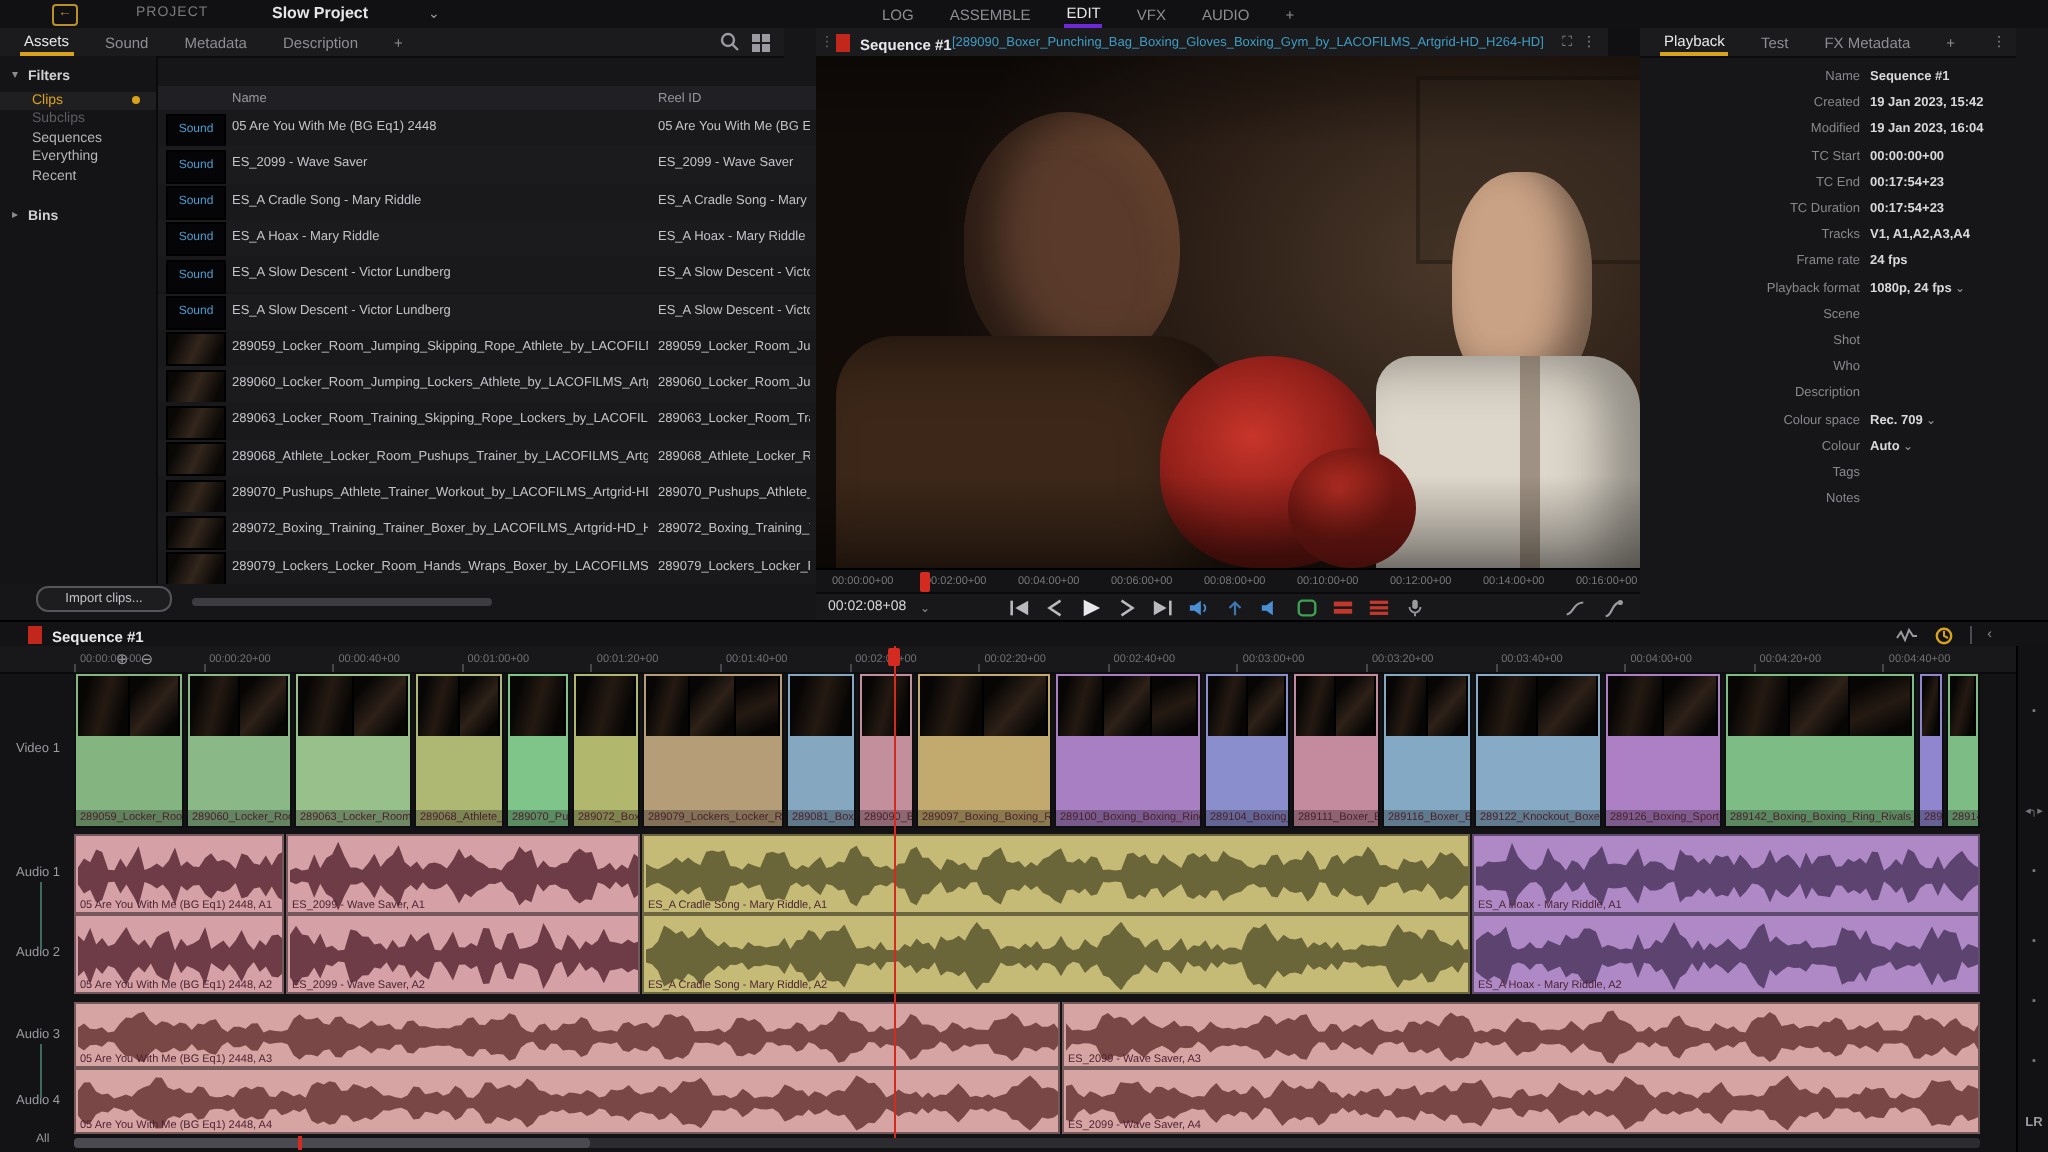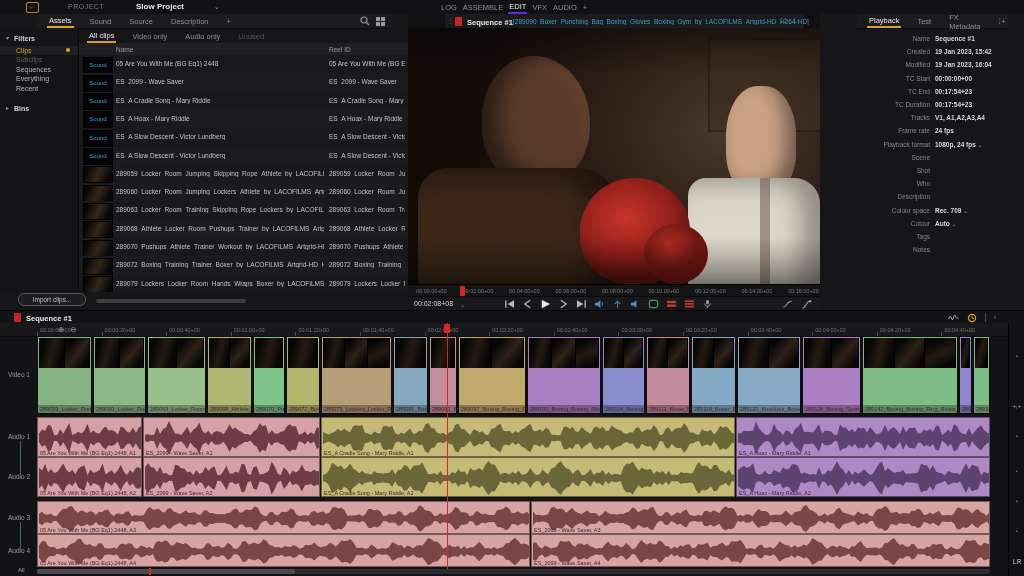--- a/index.html
+++ b/index.html
@@ -6,26 +6,26 @@
   body{width:1024px;height:576px;position:relative;overflow:hidden;
        font-family:"Liberation Sans","DejaVu Sans",sans-serif;color:#c9c9cd;
        -webkit-font-smoothing:antialiased;}
   .abs{position:absolute;}
   
   #topbar{left:0;top:0;width:1024px;height:14px;background:#111113;border-bottom:1px solid #000;}
   #exit-icon{left:26px;top:2px;width:11px;height:9px;border:1px solid #b98f2a;border-radius:2px;color:#b98f2a;font-size:7px;line-height:8px;text-align:center;}
   #project-label{left:68px;top:3px;font-size:7px;color:#7a7a80;letter-spacing:.5px;}
   #project-name{left:136px;top:2px;font-size:8px;color:#e6e6ea;font-weight:bold;}
   #project-caret{left:214px;top:3px;font-size:7px;color:#9a9aa0;}
-  #mode-tabs{left:440px;top:0;height:14px;display:flex;gap:4px;align-items:center;}
+  #mode-tabs{left:440px;top:0;height:14px;display:flex;gap:16px;align-items:center;}
   .mode-tab{font-size:7.5px;color:#8d8d93;padding:2px 1px 1px;cursor:default;}
   .mode-tab.active{color:#e8e8ec;border-bottom:2px solid #6d28d9;}
   
   .panel{background:#161618;}
-  .phead{position:absolute;left:0;top:0;right:16px;height:14px;background:#1b1b1e;border-bottom:1px solid #0a0a0c;margin-left:37px;}
+  .phead{position:absolute;left:0;top:0;right:16px;height:14px;background:#1b1b1e;border-bottom:1px solid #0a0a0c;}
   .ptabs{position:absolute;left:10px;top:0;height:14px;display:flex;gap:14px;align-items:center;}
   .ptab{font-size:7.5px;color:#8d8d93;padding:2px 2px 1px;}
   .ptab.active{color:#e8e8ec;border-bottom:2px solid #d9a21b;}
   .ptab.dim{color:#55555a;}
   
   #left-panel{left:0;top:14px;width:408px;height:296px;border-right:1px solid #000;}
   #sidebar{left:0;top:14px;width:78px;bottom:0;background:#141416;border-right:1px solid #0a0a0c;}
   .side-row{position:absolute;left:0;width:78px;height:9.5px;font-size:7px;line-height:9.5px;color:#b4b4b9;}
   .side-row .lbl{position:absolute;left:16px;}
   .side-row .chev{position:absolute;left:6px;color:#8a8a90;font-size:6px;}
@@ -121,21 +121,21 @@
       <div class="mode-tab">AUDIO</div>
       <div class="mode-tab">+</div>
     </div>
 </div>
 
 <div id="left-panel" class="abs panel">
   <div class="phead">
     <div class="ptabs" id="left-tabs">
         <div class="ptab active">Assets</div>
         <div class="ptab">Sound</div>
-        <div class="ptab">Source</div>
+        <div class="ptab">Metadata</div>
         <div class="ptab">Description</div>
         <div class="ptab">+</div>
       </div>
     <div class="abs" style="right:22px;top:2px;">
       <svg width="10" height="10" viewBox="0 0 10 10">
           <circle cx="4" cy="4" r="3" fill="none" stroke="#9a9aa0" stroke-width="1.2"></circle>
           <line x1="6.3" y1="6.3" x2="9" y2="9" stroke="#9a9aa0" stroke-width="1.2"></line>
         </svg>
     </div>
     <div class="abs" style="right:7px;top:2.5px;">
@@ -171,26 +171,20 @@
           <span class="lbl">Recent</span>
         </div>
       </div>
     <div class="side-row" style="top:76px;">
       <span class="chev">▸</span>
       <span class="lbl" style="left:14px;font-weight:bold;color:#d0d0d4;">Bins</span>
     </div>
   </div>
 
   <div id="list-area" class="abs">
-    <div id="clip-tabs">
-        <div class="ptab active">All clips</div>
-        <div class="ptab">Video only</div>
-        <div class="ptab">Audio only</div>
-        <div class="ptab dim">Unused</div>
-      </div>
     <div id="list-cols">
       <span id="col-name">Name</span>
       <span id="col-reel">Reel ID</span>
     </div>
     <div id="list-rows">
         <div class="lrow base" style="top: 0px;">
           <div class="lthumb sound">Sound</div>
           <div class="lname">05 Are You With Me (BG Eq1) 2448</div>
           <div class="lreel">05 Are You With Me (BG Eq1) 24+</div>
         </div>

